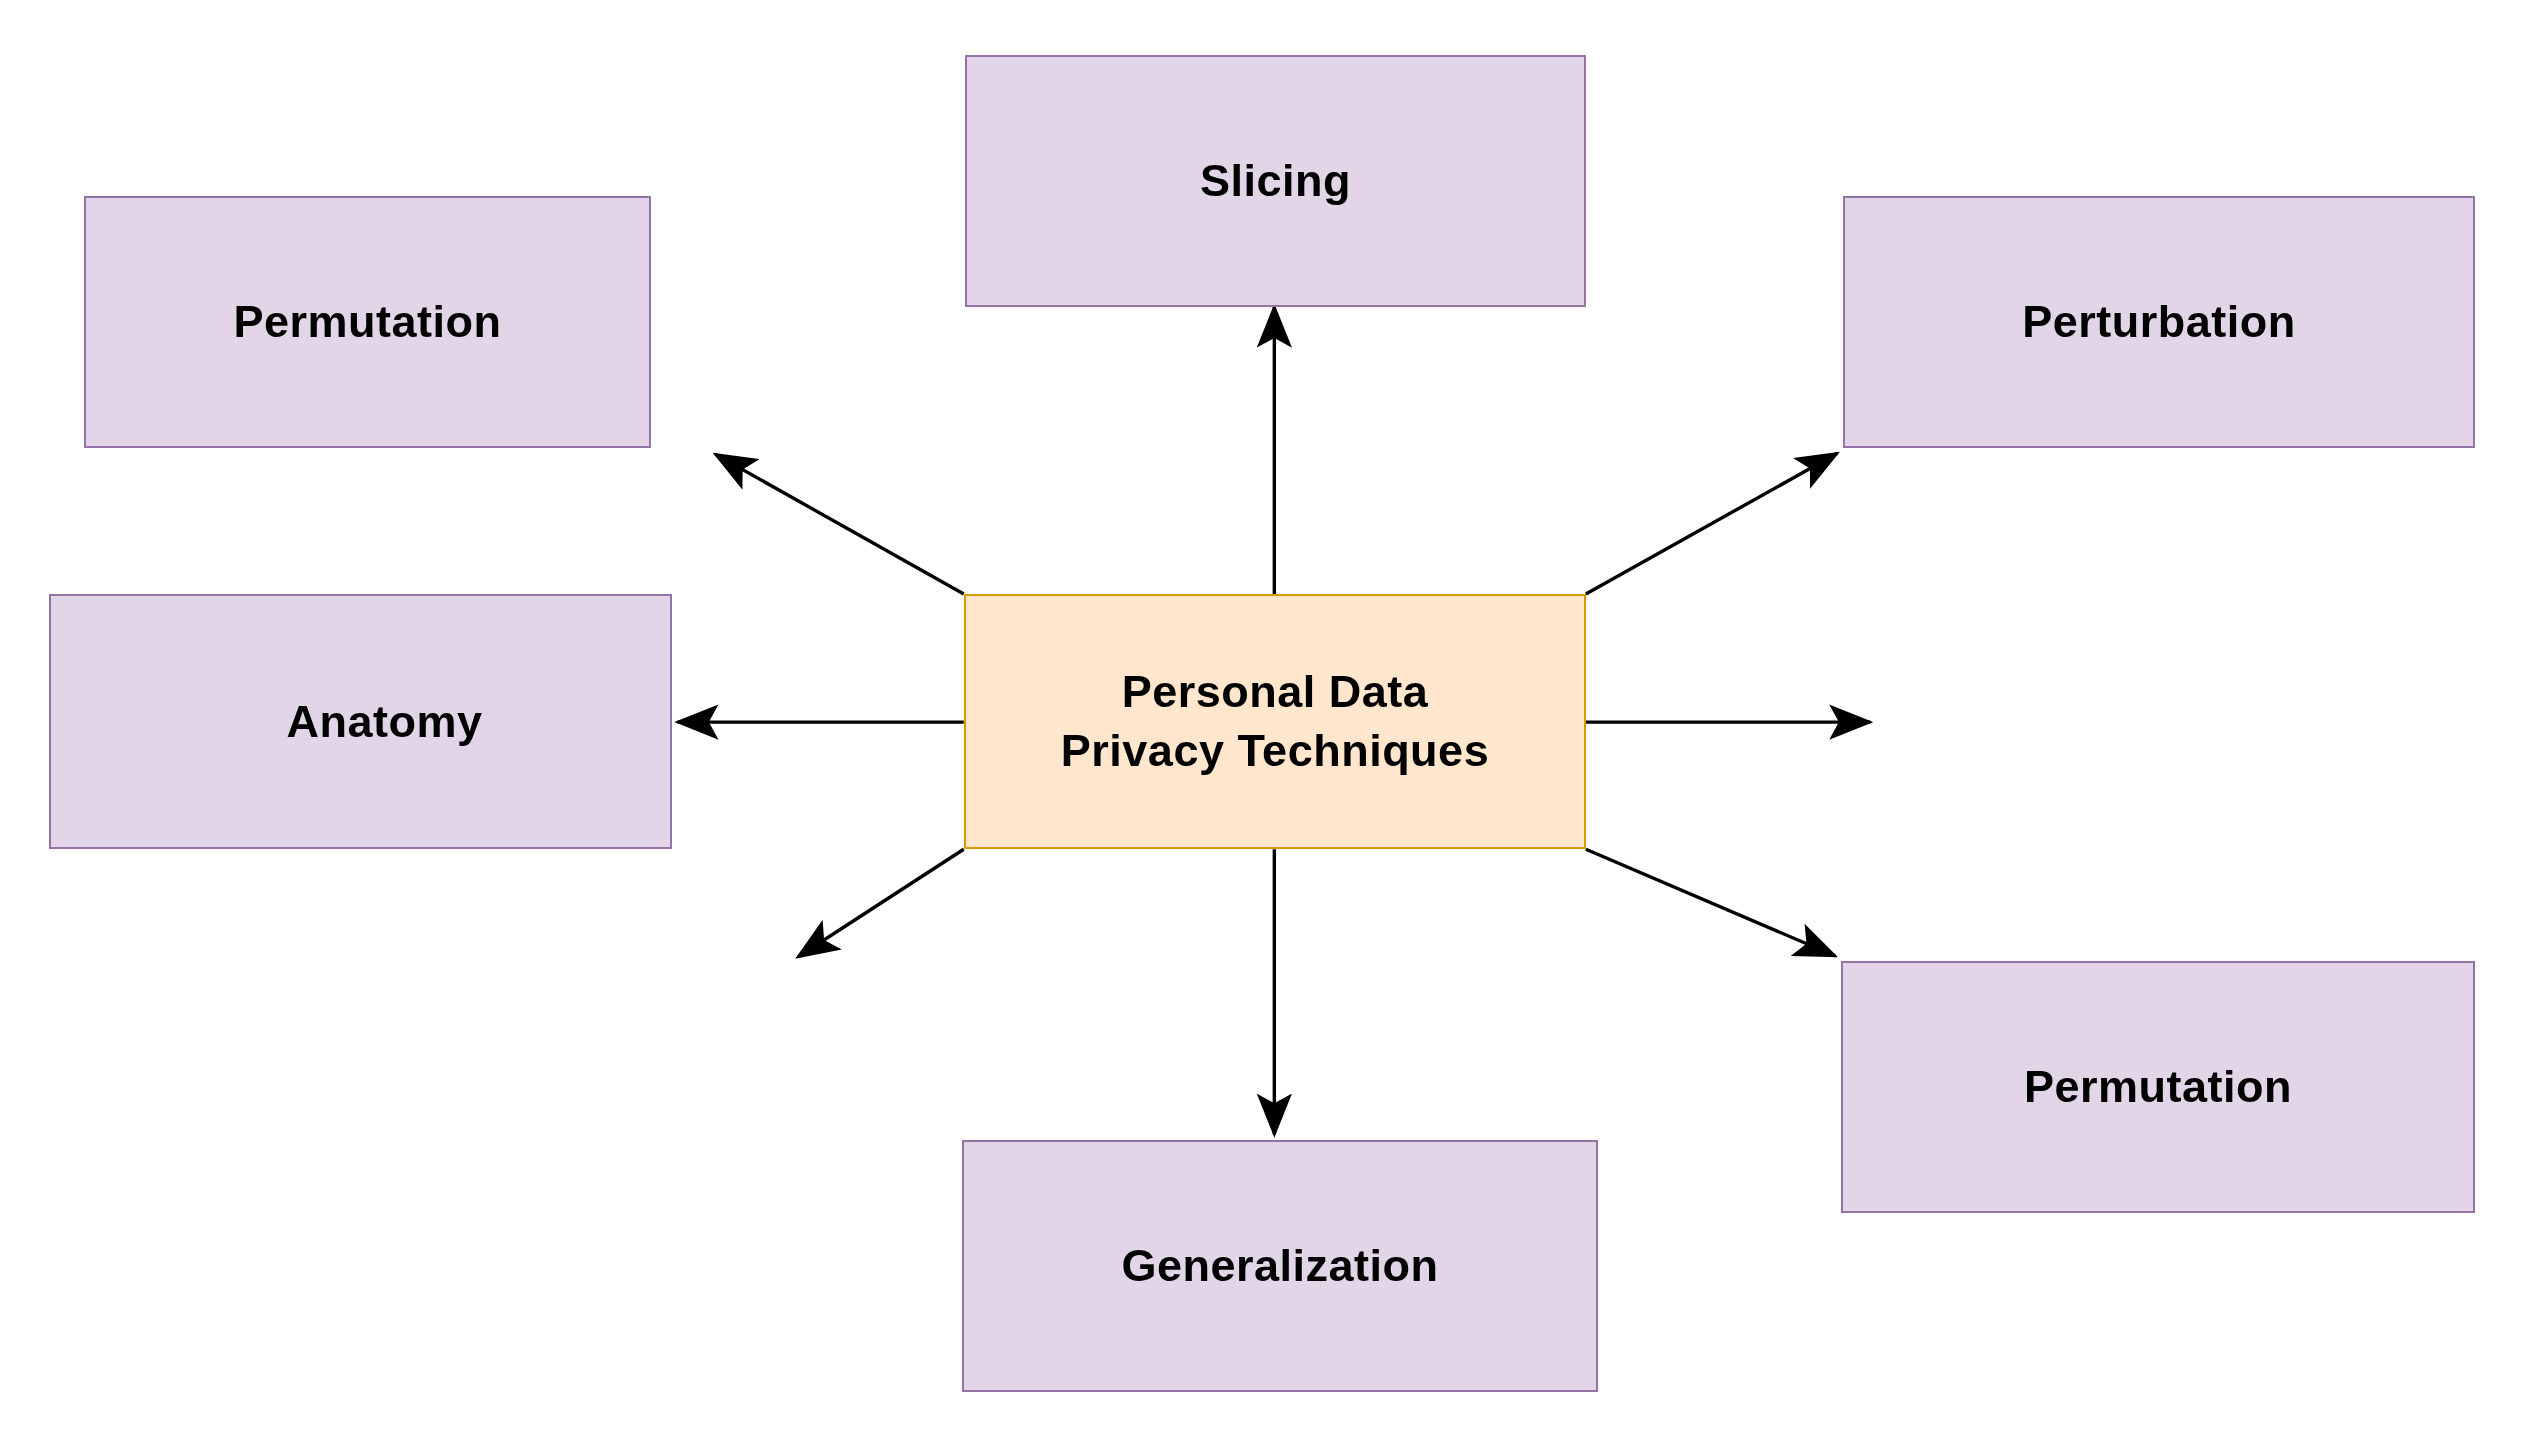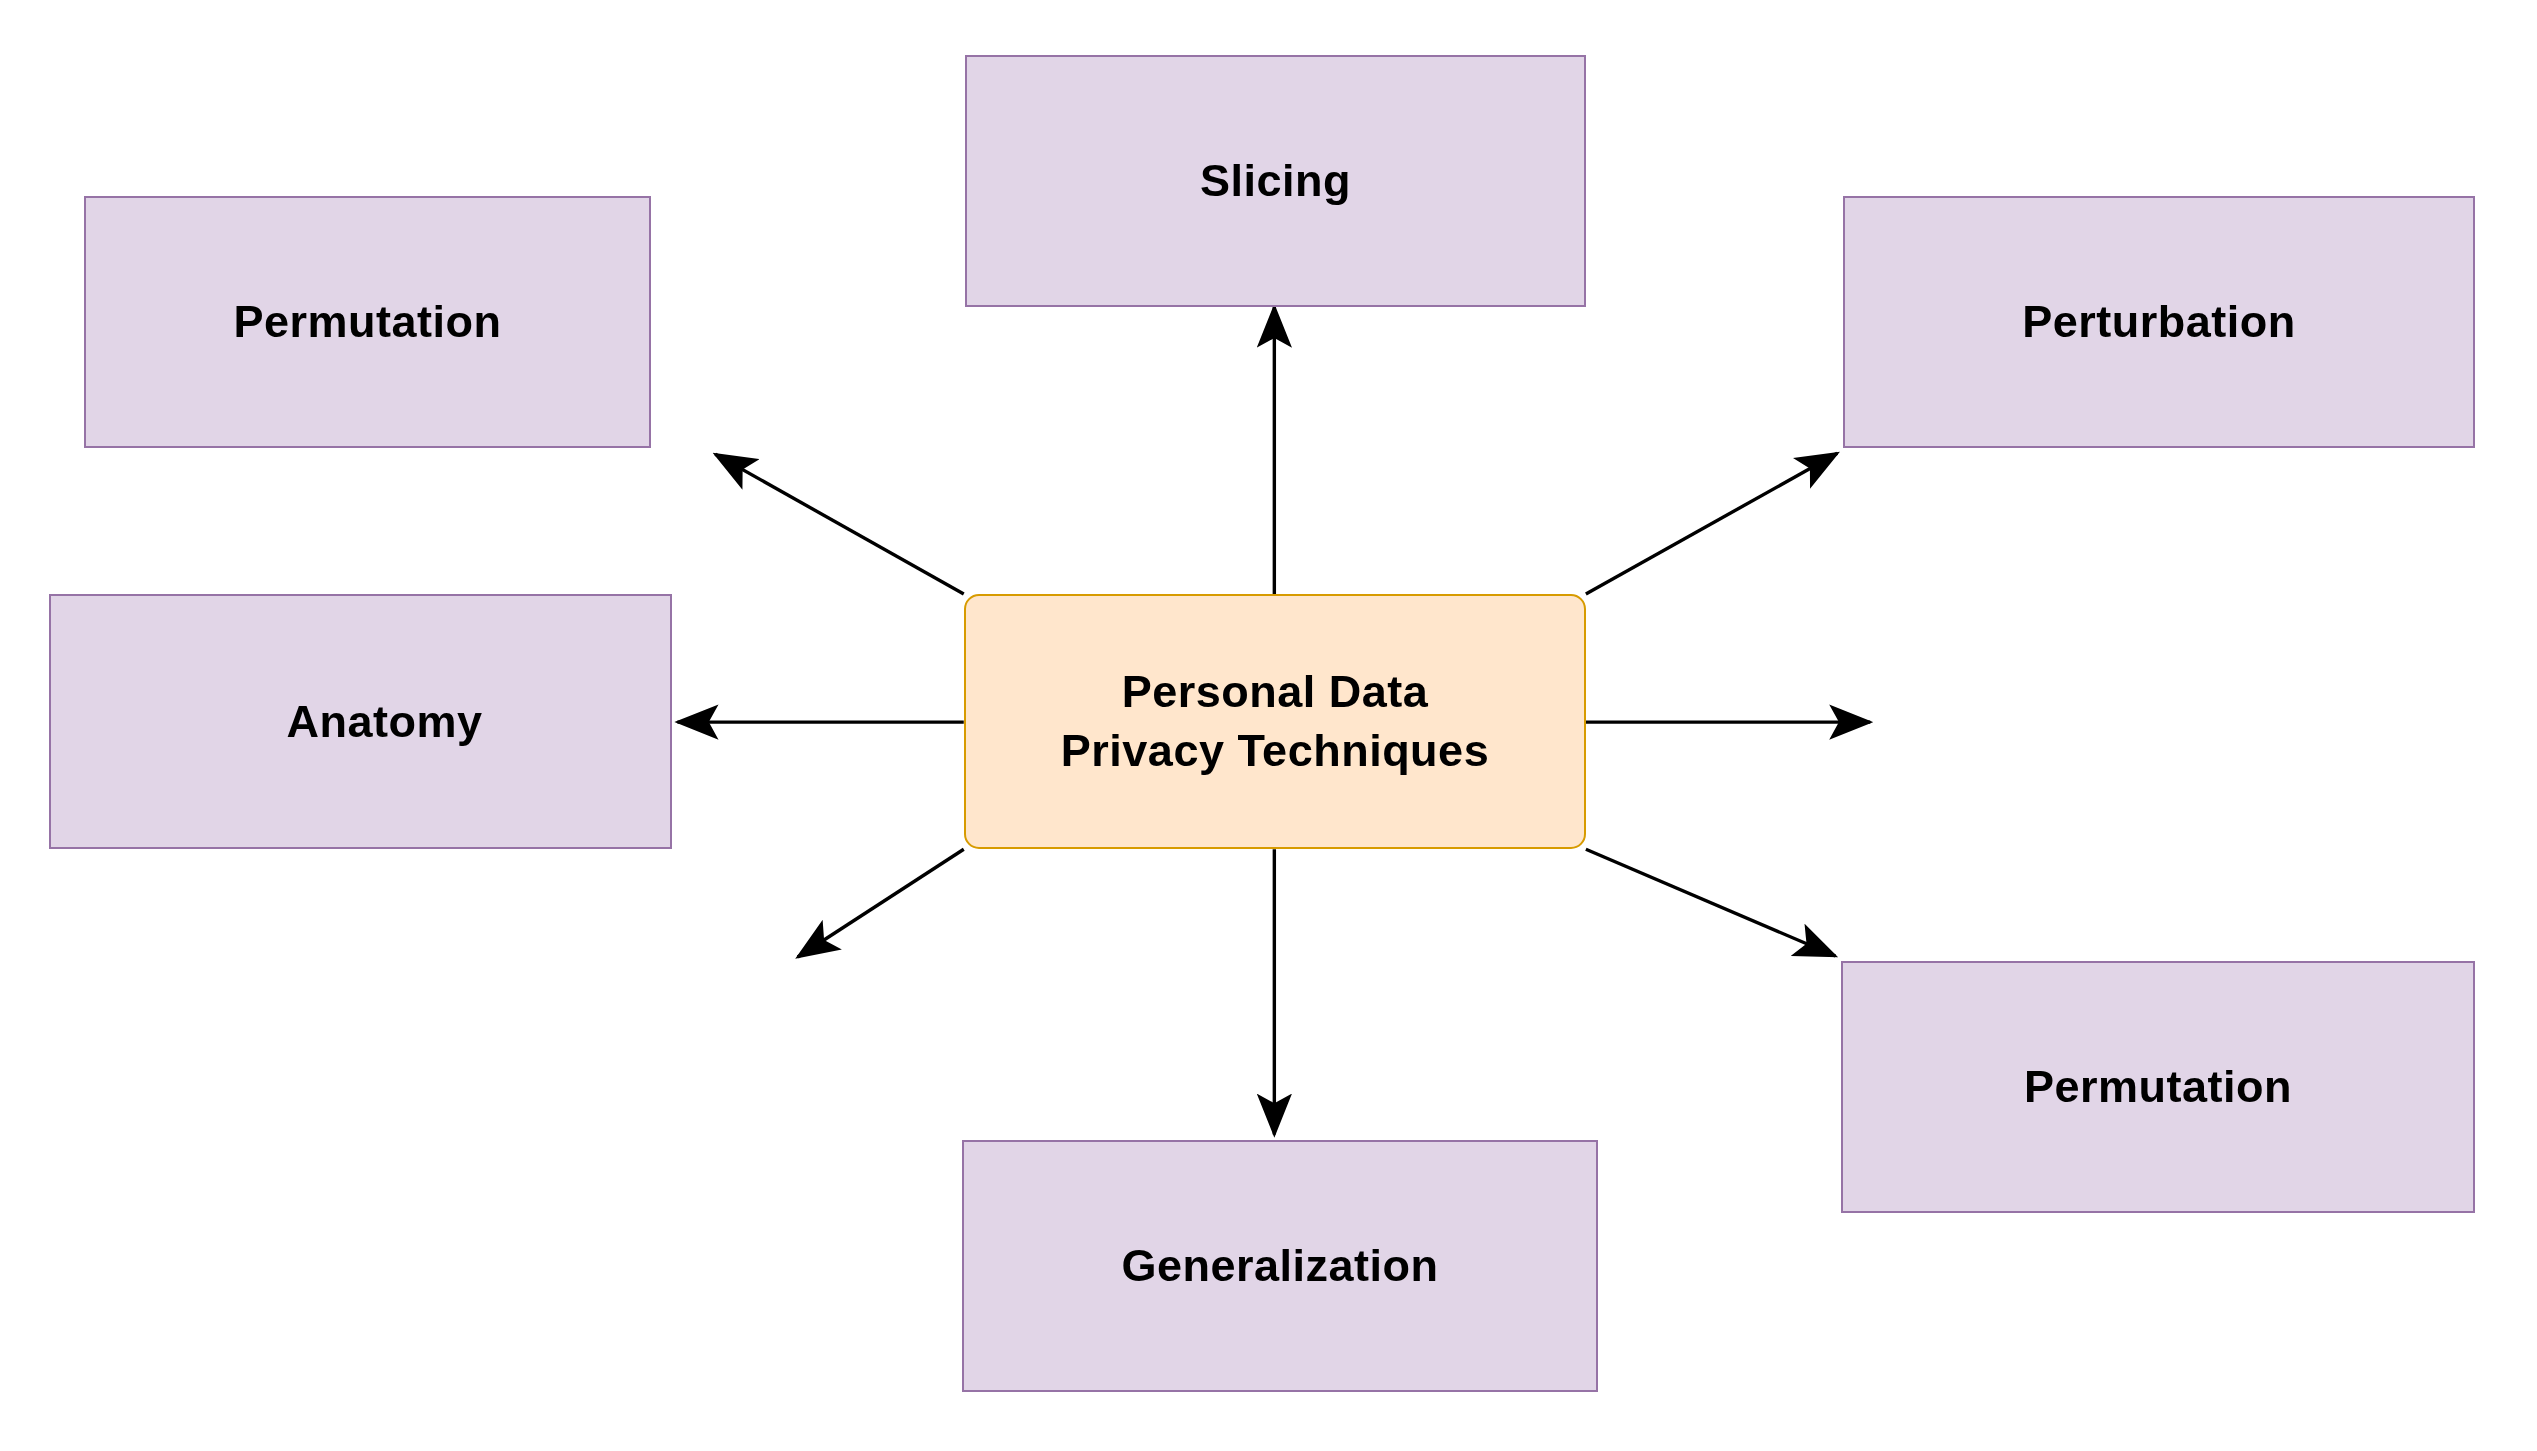--- a/index.html
+++ b/index.html
@@ -14,21 +14,21 @@
     position:absolute;display:flex;align-items:center;justify-content:center;
     box-sizing:border-box;border:2.9px solid;color:#000;font-weight:bold;
     font-size:45px;text-align:center;letter-spacing:0.5px;
   }
   .sat{background:var(--sat-fill,#E1D5E7);border-color:var(--sat-stroke,#9673A6);}
   .center-node{
     background:var(--center-fill,#FFE6CC);border-color:var(--center-stroke,#D79B00);
     flex-direction:column;line-height:1.3;
   }
   
-  .n-center{left:964px;top:594px;width:622px;height:255px;border-radius:15px;}
+  .n-center{left:964px;top:594px;width:622px;height:255px;}
   .n-slicing{left:965px;top:55px;width:621px;height:252px;}
   .n-permutation{left:84px;top:196px;width:567px;height:252px;}
   .n-perturbation{left:1843px;top:196px;width:632px;height:252px;}
   .n-anatomy{left:49px;top:594px;width:623px;height:255px;padding-left:48px;}
   .n-dp{left:1876px;top:594px;width:636px;height:256px;}
   .n-condensation{left:157px;top:962px;width:635px;height:252px;}
   .n-suppresstion{left:1841px;top:961px;width:634px;height:252px;}
   .n-generalization{left:962px;top:1140px;width:636px;height:252px;}
 </style>
 </head>

